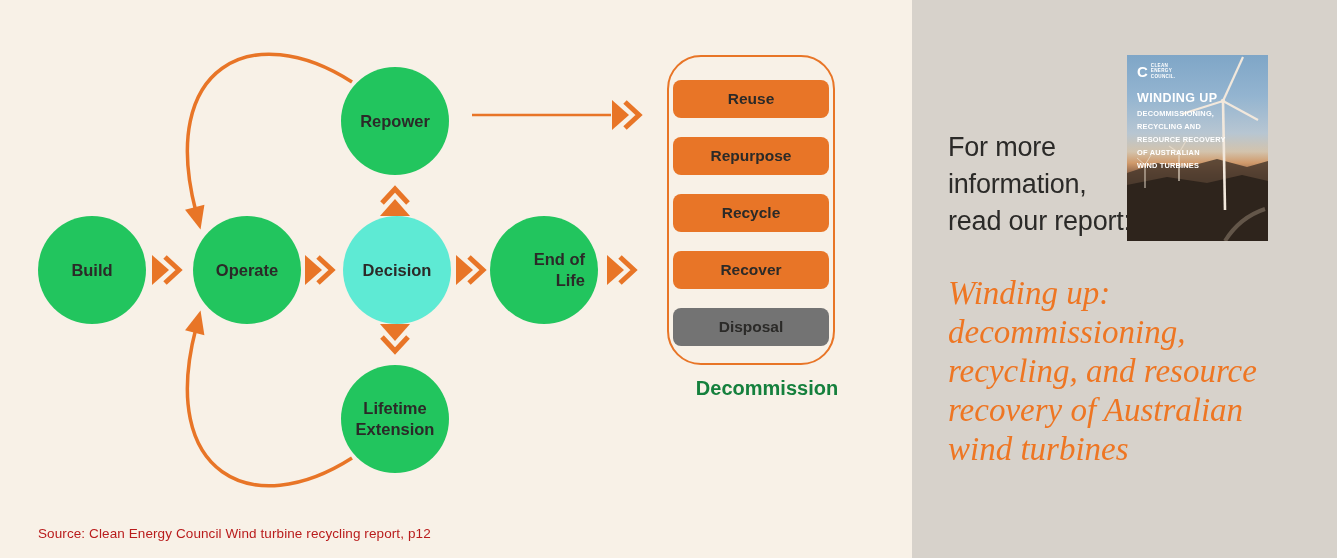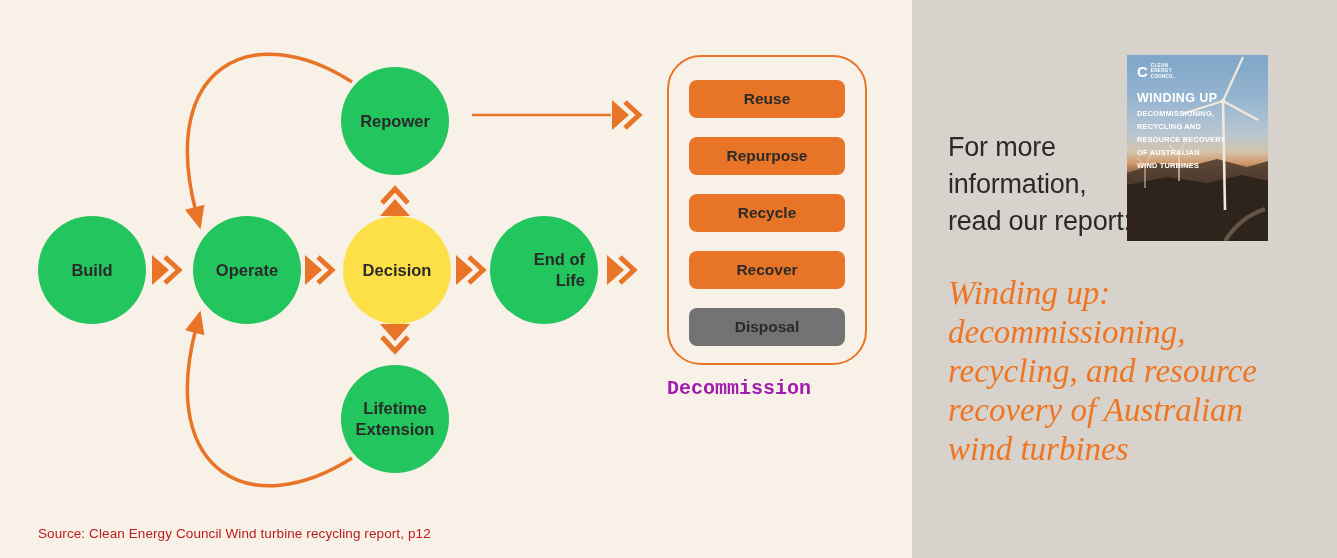--- a/index.html
+++ b/index.html
@@ -3,38 +3,38 @@
 <meta charset="utf-8">
 <style>
   html,body{margin:0;padding:0;background:#fff;}
   .stage{position:relative;width:1337px;height:558px;background:#F8F1E7;overflow:hidden;
          font-family:"Liberation Sans",sans-serif;}
   
   .node{position:absolute;width:108px;height:108px;border-radius:50%;background:#22c55e;
         display:flex;align-items:center;justify-content:center;text-align:center;
         color:#2B2A28;font-weight:bold;font-size:16.5px;line-height:21px;}
   .node span{max-width:82px;display:inline-block;}
-  .node.blue{background:#fde047;}
+  .node.blue{background:#5eead4;}
   .n-build{left:38px;top:216px;}
   .n-operate{left:193px;top:216px;}
   .n-decision{left:343px;top:216px;}
   .n-endoflife{left:490px;top:216px;text-align:right;}
   .n-repower{left:341px;top:67px;}
   .n-lifetime{left:341px;top:365px;}
   
   .connectors{position:absolute;left:0;top:0;width:912px;height:558px;}
   
-  .decom-box{position:absolute;left:667px;top:55px;width:200px;height:310px;box-sizing:border-box;
+  .decom-box{position:absolute;left:667px;top:55px;width:168px;height:310px;box-sizing:border-box;
              border:2px solid #E87527;border-radius:34px;display:flex;flex-direction:column;
              align-items:center;padding-top:23px;gap:19px;}
   .pill{width:156px;height:38px;border-radius:8px;background:#E87527;display:flex;align-items:center;
         justify-content:center;font-size:15.5px;font-weight:bold;color:#2B2A28;}
   .pill.blue{background:#737373;}
-  .decom-label{position:absolute;left:667px;top:377px;width:200px;text-align:left;
-               font-size:20px;font-weight:bold;color:#a21caf;font-family:Liberation Mono, monospace;}
+  .decom-label{position:absolute;left:667px;top:377px;width:200px;text-align:center;
+               font-size:20px;font-weight:bold;color:#15803d;}
   .source{position:absolute;left:38px;top:526px;font-size:13.5px;color:#b91c1c;letter-spacing:0.1px;}
   
   .sidebar{position:absolute;left:912px;top:0;width:425px;height:558px;background:#D7D2CB;}
   .intro{position:absolute;left:36px;top:129px;width:186px;font-size:27px;line-height:37px;
          color:#2B2A28;letter-spacing:-0.2px;}
   .serif-title{position:absolute;left:36px;top:274px;width:356px;font-family:"Liberation Serif",serif;
                font-size:33px;line-height:39px;color:#EE7623;font-style:italic;}
   .cover{position:absolute;left:215px;top:55px;width:141px;height:186px;overflow:hidden;}
   .cover-sky{position:absolute;inset:0;background:linear-gradient(180deg,
       #7FA6C7 0%, #93B4D0 22%, #B7C6D2 42%, #D3C3AC 52%, #D09A6B 58%,

